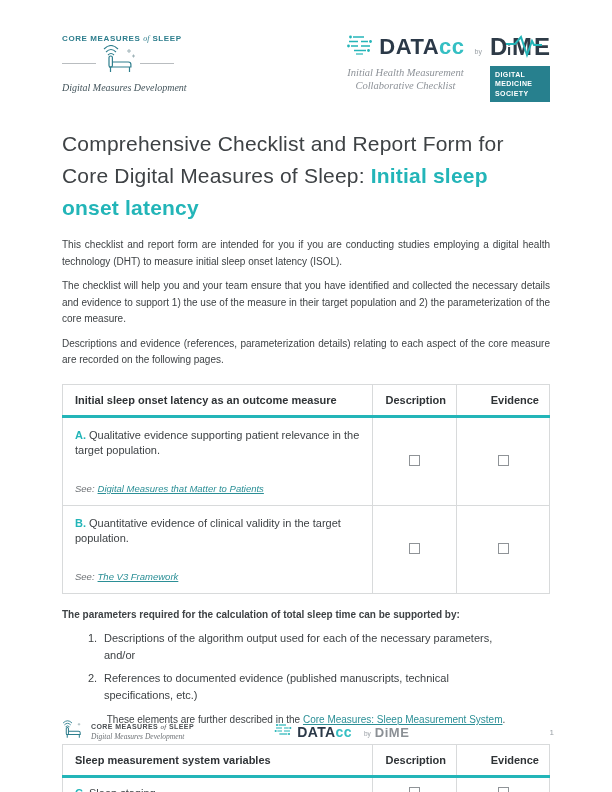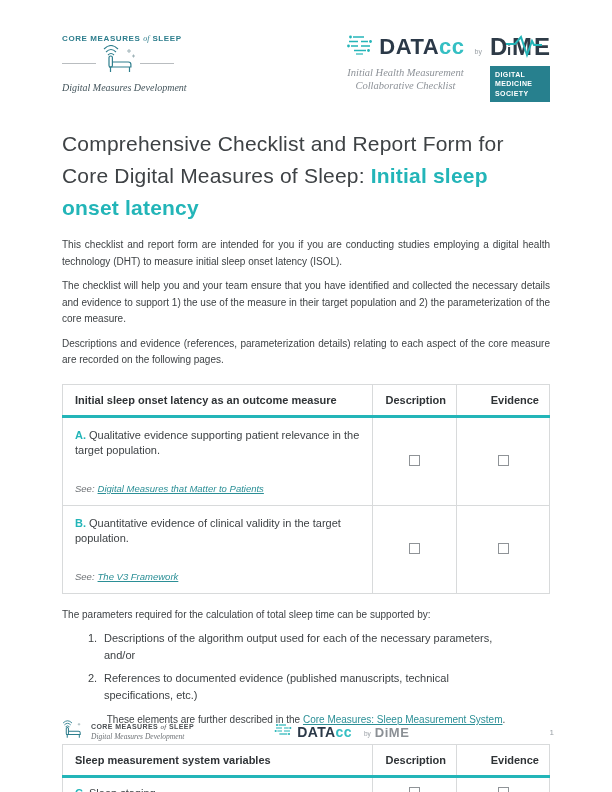--- a/index.html
+++ b/index.html
@@ -182,21 +182,21 @@
           <td class="label-cell">
             <span class="row-letter">B.</span><span>Quantitative evidence of clinical validity in the target population.</span>
             <div class="see-line"><span class="see-label">See:</span><a class="see-link">The V3 Framework</a></div>
           </td>
           <td class="check-cell"><span class="checkbox"></span></td>
           <td class="check-cell evidence"><span class="checkbox"></span></td>
         </tr>
       </tbody>
     </table>
 
-    <p class="body-p" style="margin-top:13px; text-align:left;">The parameters required for the calculation of total sleep time can be supported by:</p>
+    <p class="body-p" style="margin-top:13px; text-align:left;font-weight:bold;">The parameters required for the calculation of total sleep time can be supported by:</p>
     <div class="num-list">
       <div class="num-item">
         <span class="num">1.</span>
         <span class="li-text">Descriptions of the algorithm output used for each of the necessary parameters, and/or</span>
       </div>
       <div class="num-item">
         <span class="num">2.</span>
         <span class="li-text">References to documented evidence (published manuscripts, technical specifications, etc.)</span>
       </div>
     </div>

